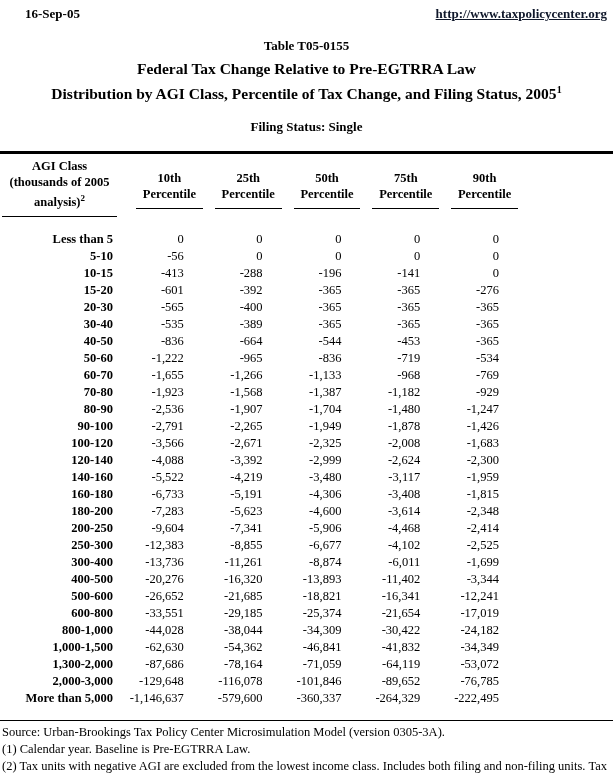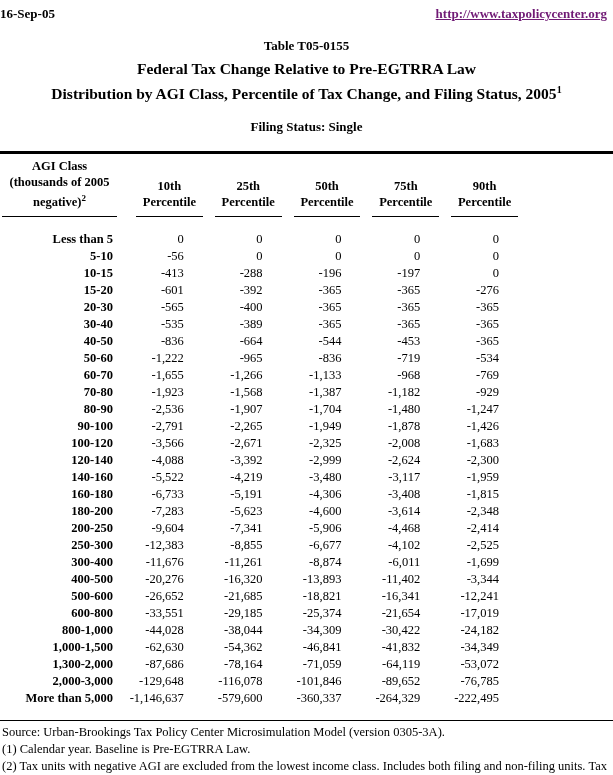--- a/index.html
+++ b/index.html
@@ -11,26 +11,26 @@
     font-family: "Liberation Serif", "DejaVu Serif", serif;
     overflow: hidden;
   }
   .page { width: 613px; height: 775px; position: relative; }
 
   
   .topbar {
     display: flex;
     justify-content: space-between;
     align-items: flex-start;
-    padding: 6px 6px 0 0;
+    padding: 6px 6px 0 25px;
     font-size: 13px;
     font-weight: bold;
   }
   .topbar a {
-    color: #701a75;
+    color: #0f172a;
     font-weight: bold;
     text-decoration: underline;
     cursor: pointer;
   }
 
   
   .titles { text-align: center; font-weight: bold; }
   .t-small { font-size: 13px; margin-top: 16px; }
   .t-large { font-size: 15.5px; margin-top: 6px; }
   .titles sup { font-size: 10px; font-weight: bold; }
@@ -52,21 +52,21 @@
   }
   col.c-label { width: 125px; }
   thead th { font-weight: bold; vertical-align: bottom; padding: 0; }
   .th-inner {
     border-bottom: 1px solid #000;
     text-align: center;
     line-height: 16px;
     padding: 4px 0 6px 0;
   }
   .agi-th .th-inner  { margin: 0 8px 0 2px; }
-  .pct-th .th-inner  { margin: 0 1px 0 11px; }
+  .pct-th .th-inner  { margin: 0 1px 8px 11px; }
   .th-inner sup { font-size: 9px; }
 
   tbody td {
     text-align: right;
     padding: 1.5px 0;
     line-height: 14px;
     white-space: nowrap;
   }
   tbody td.row-label { font-weight: bold; padding-right: 12px; }
   tbody td.num { padding-right: 20px; }
@@ -107,21 +107,21 @@
         <col>
         <col>
         <col>
     </colgroup>
     <thead>
       <tr>
         <th class="agi-th">
           <div class="th-inner">
             <div>AGI Class</div>
             <div>(thousands of 2005</div>
-            <div><span>negative)</span><sup>2</sup></div>
+            <div><span>analysis)</span><sup>2</sup></div>
           </div>
         </th>
         <th class="pct-th">
           <div class="th-inner">
             <div>10th</div>
             <div>Percentile</div>
           </div>
         </th>
         <th class="pct-th">
           <div class="th-inner">
@@ -164,21 +164,21 @@
           <td class="num">0</td>
           <td class="num">0</td>
           <td class="num">0</td>
           <td class="num">0</td>
         </tr>
         <tr>
           <td class="row-label">10-15</td>
           <td class="num">-413</td>
           <td class="num">-288</td>
           <td class="num">-196</td>
-          <td class="num">-197</td>
+          <td class="num">-141</td>
           <td class="num">0</td>
         </tr>
         <tr>
           <td class="row-label">15-20</td>
           <td class="num">-601</td>
           <td class="num">-392</td>
           <td class="num">-365</td>
           <td class="num">-365</td>
           <td class="num">-276</td>
         </tr>
@@ -297,21 +297,21 @@
         <tr>
           <td class="row-label">250-300</td>
           <td class="num">-12,383</td>
           <td class="num">-8,855</td>
           <td class="num">-6,677</td>
           <td class="num">-4,102</td>
           <td class="num">-2,525</td>
         </tr>
         <tr>
           <td class="row-label">300-400</td>
-          <td class="num">-11,676</td>
+          <td class="num">-13,736</td>
           <td class="num">-11,261</td>
           <td class="num">-8,874</td>
           <td class="num">-6,011</td>
           <td class="num">-1,699</td>
         </tr>
         <tr>
           <td class="row-label">400-500</td>
           <td class="num">-20,276</td>
           <td class="num">-16,320</td>
           <td class="num">-13,893</td>

